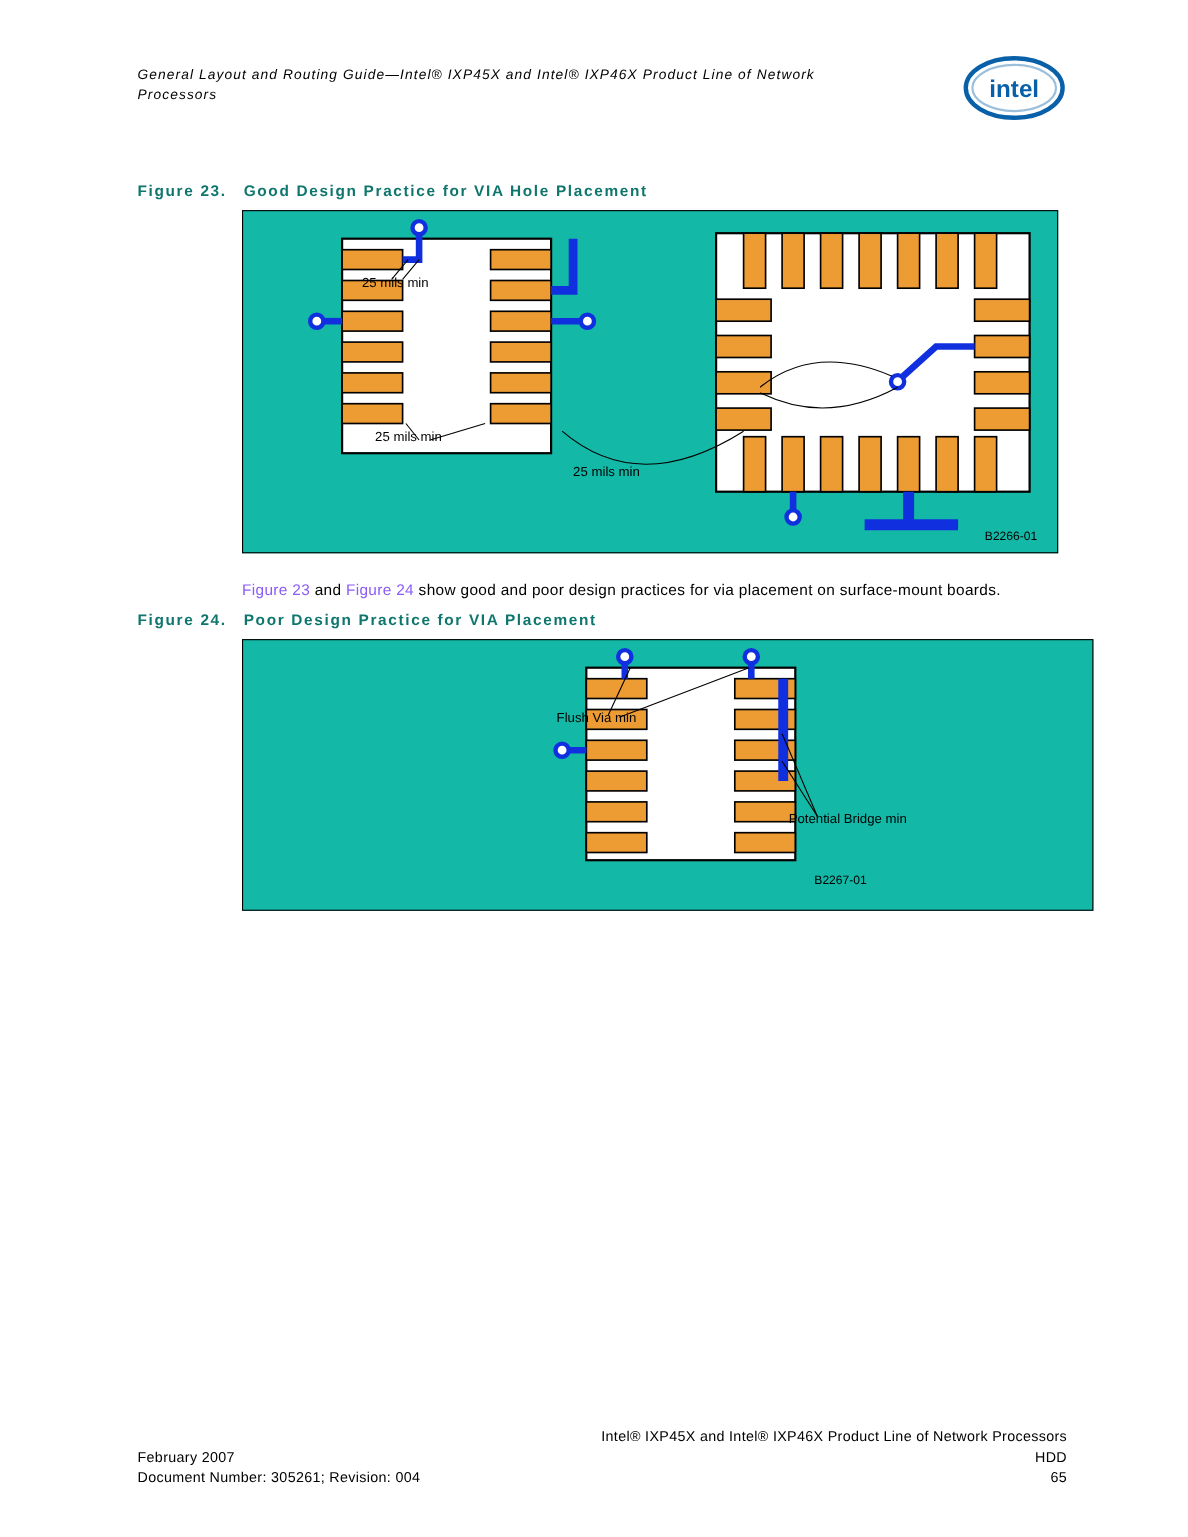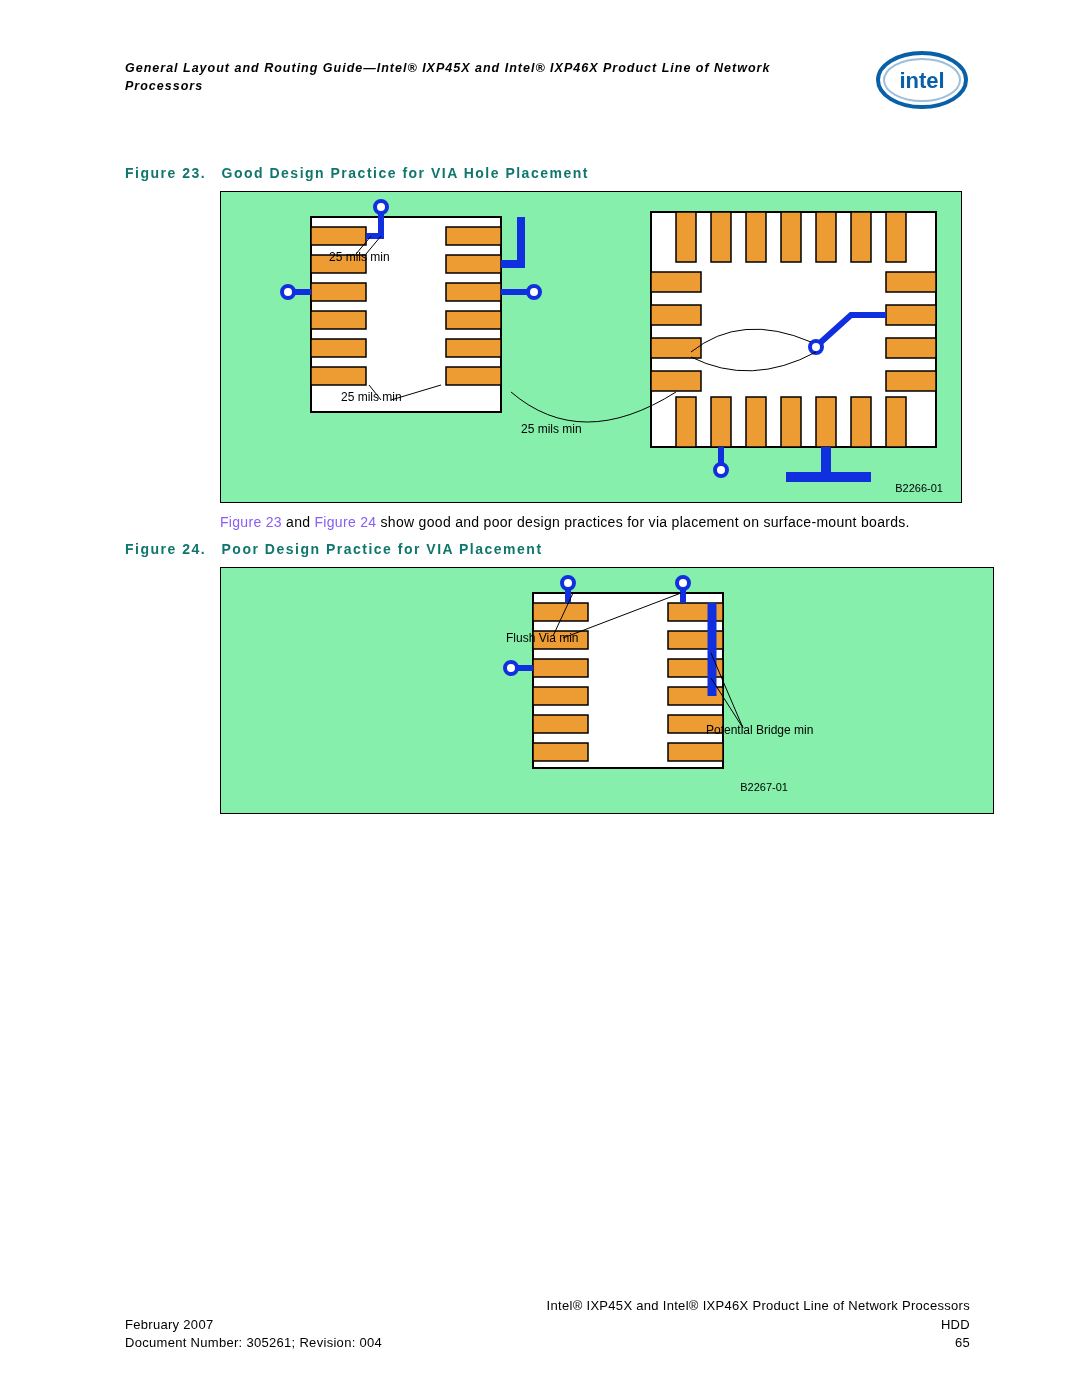--- a/index.html
+++ b/index.html
@@ -19,43 +19,43 @@
   }
   .header {
     display: flex;
     align-items: flex-start;
     justify-content: space-between;
     margin-bottom: 55px;
   }
   .header-text {
     font-size: 12.5px;
     font-style: italic;
-    font-weight: bold;
+    font-weight: normal;
     letter-spacing: 1px;
     line-height: 1.4;
     max-width: 760px;
   }
   .logo {
     margin-top: -10px;
   }
   .fig-caption {
     font-size: 14px;
     font-weight: bold;
     color: #0f766e;
     letter-spacing: 1.5px;
     margin-bottom: 10px;
   }
   .fig-caption .label {
     margin-right: 10px;
   }
   .figure-box {
     border: 1.5px solid #000;
-    margin: 0 0 10px 95px;
+    margin: 0 0 24px 95px;
     position: relative;
-    background: #86efac;
+    background: #14b8a6;
   }
   .fig23-box {
     width: 740px;
     height: 310px;
   }
   .fig24-box {
     width: 740px;
     height: 245px;
     padding-left: 32px;
   }
@@ -238,21 +238,21 @@
 
         <path d="M459 35 L459 128" stroke="#1030e0" stroke-width="9" fill="none"></path>
 
         <line x1="320" y1="25" x2="300" y2="68" stroke="#000" stroke-width="1"></line>
         <line x1="428" y1="25" x2="310" y2="70" stroke="#000" stroke-width="1"></line>
         <line x1="458" y1="85" x2="490" y2="160" stroke="#000" stroke-width="1"></line>
         <line x1="458" y1="110" x2="490" y2="160" stroke="#000" stroke-width="1"></line>
       </g>
     </svg>
     <div class="annot" style="left:285px; top:63px;">Flush Via min</div>
-    <div class="annot" style="left:485px; top:155px;">Potential Bridge min</div>
+    <div class="annot" style="left:496px; top:155px;">Potential Bridge min</div>
     <div class="drawing-id" style="right:205px; bottom:20px;">B2267-01</div>
   </div>
 
   <div class="footer">
     <div class="footer-row">
       <span></span>
       <span>Intel® IXP45X and Intel® IXP46X Product Line of Network Processors</span>
     </div>
     <div class="footer-row">
       <span>February 2007</span>

